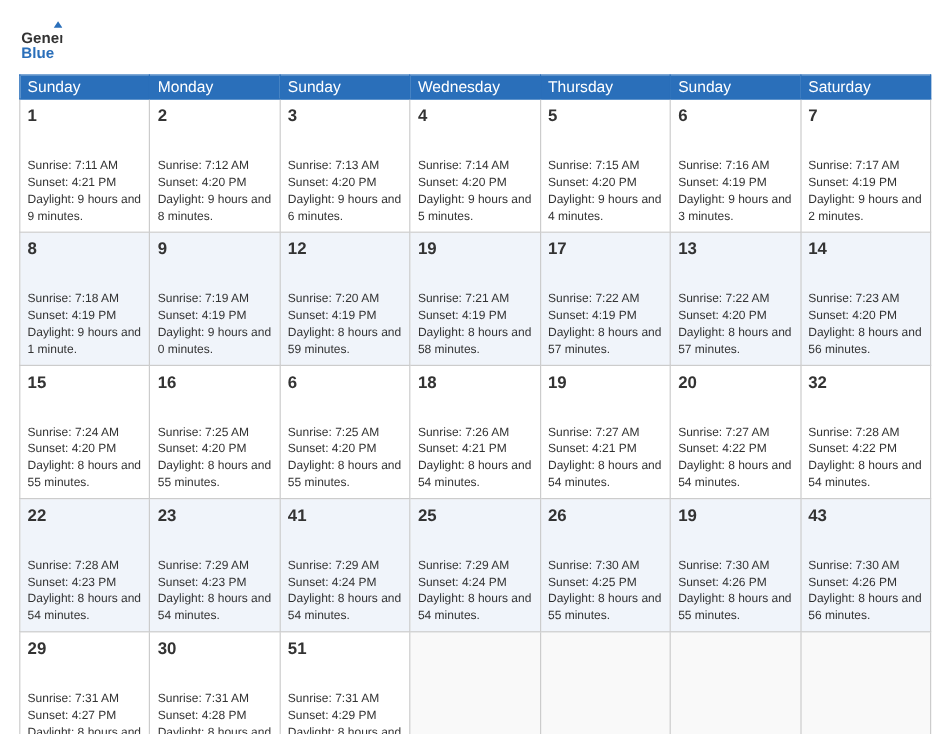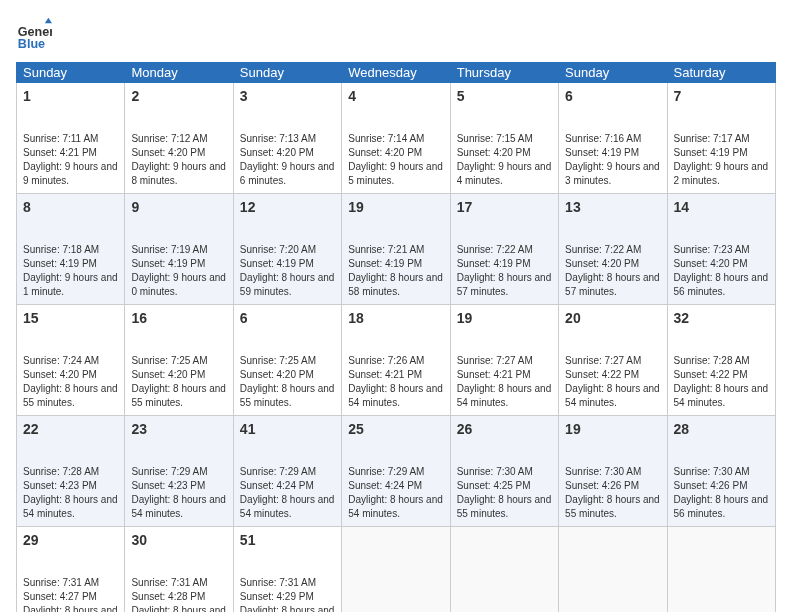--- a/index.html
+++ b/index.html
@@ -218,21 +218,21 @@
         </td>
         <td>
           <span class="day-num">26</span>
           <div class="day-info">Sunrise: 7:30 AM<br>Sunset: 4:25 PM<br>Daylight: 8 hours and 55 minutes.</div>
         </td>
         <td>
           <span class="day-num">19</span>
           <div class="day-info">Sunrise: 7:30 AM<br>Sunset: 4:26 PM<br>Daylight: 8 hours and 55 minutes.</div>
         </td>
         <td>
-          <span class="day-num">28</span>
+          <span class="day-num">43</span>
           <div class="day-info">Sunrise: 7:30 AM<br>Sunset: 4:26 PM<br>Daylight: 8 hours and 56 minutes.</div>
         </td>
       </tr>
       <tr>
         <td>
           <span class="day-num">29</span>
           <div class="day-info">Sunrise: 7:31 AM<br>Sunset: 4:27 PM<br>Daylight: 8 hours and 56 minutes.</div>
         </td>
         <td>
           <span class="day-num">30</span>

